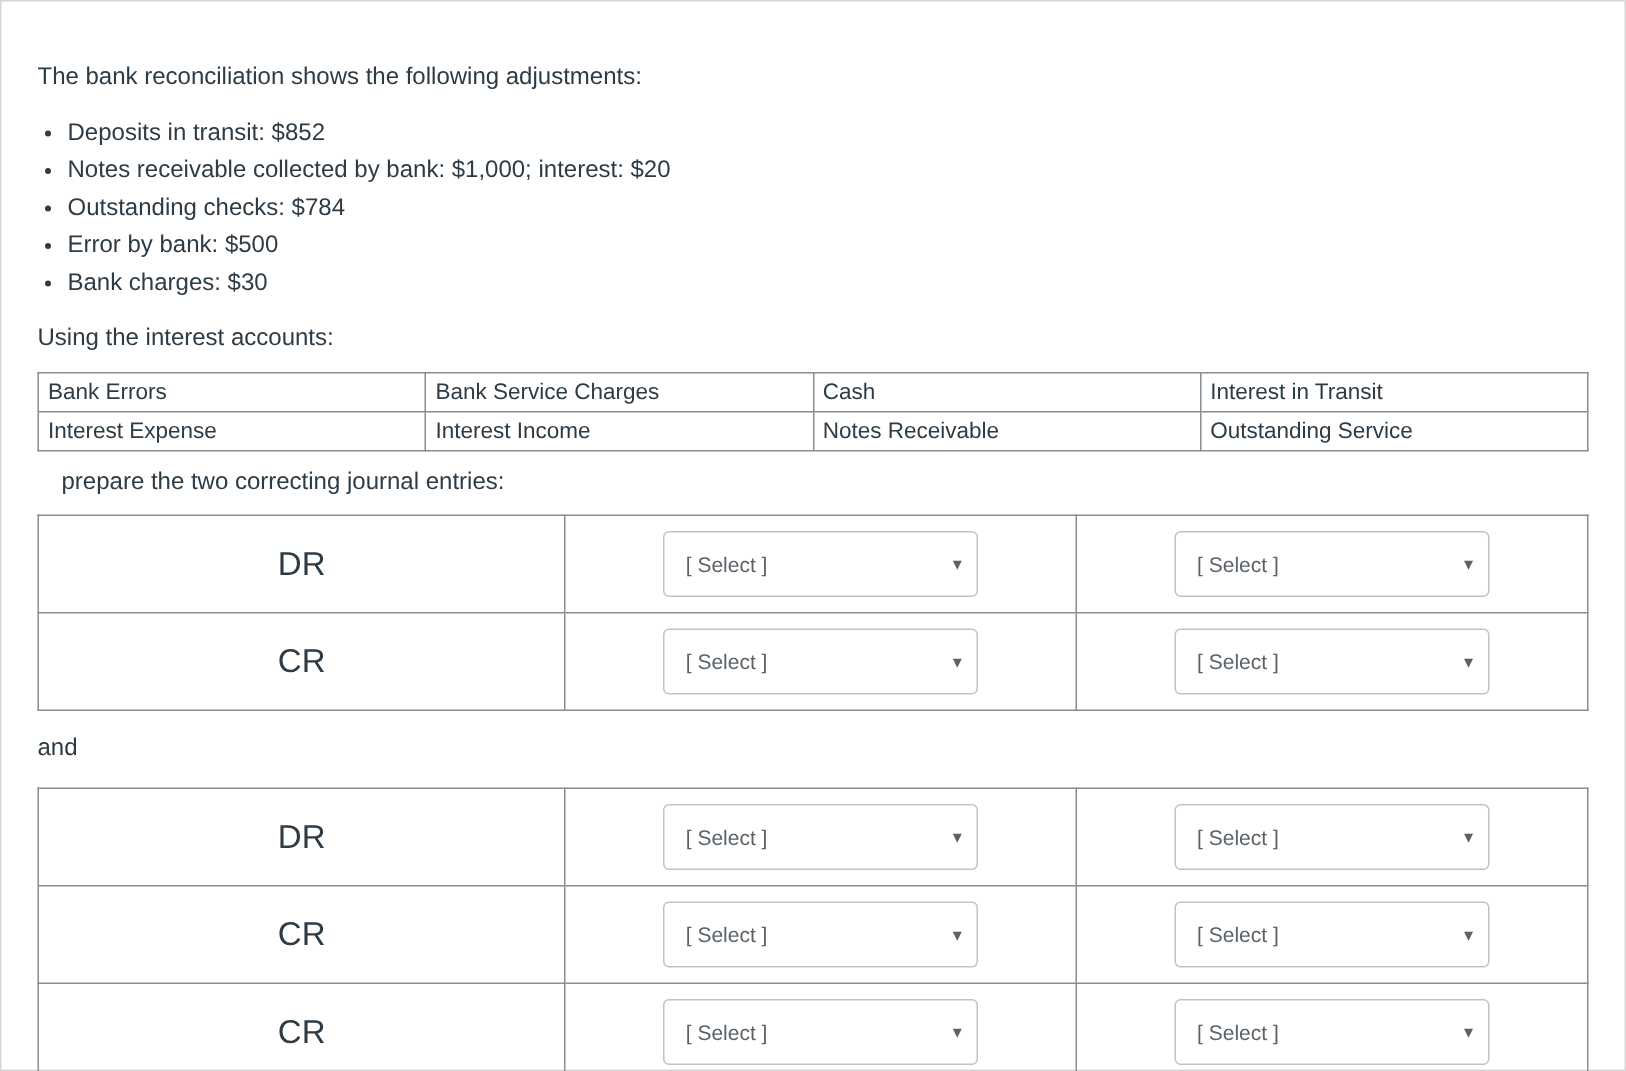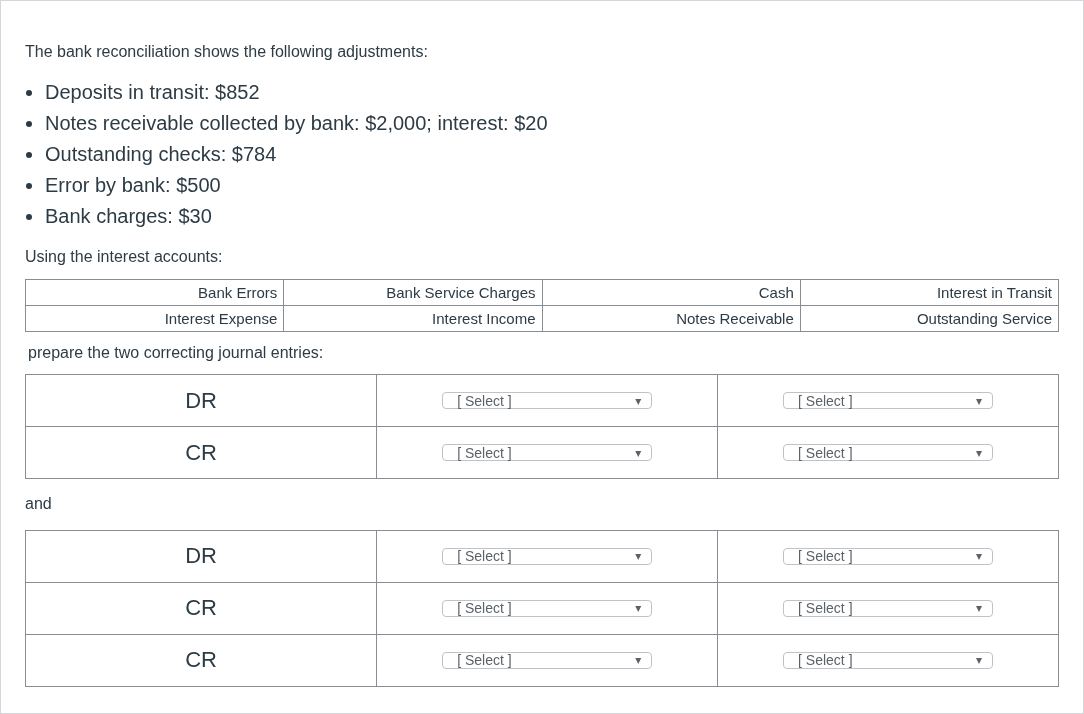--- a/index.html
+++ b/index.html
@@ -21,47 +21,47 @@
   .intro {
     font-size: 16px;
     line-height: 1.4;
     margin: 0 0 14px 0;
   }
   ul.bullets {
     margin: 0 0 14px 0;
     padding-left: 20px;
   }
   ul.bullets li {
-    font-size: 20px;
+    font-size: 16px;
     line-height: 1.55;
     margin: 0;
     list-style-type: disc;
   }
   .subline {
     font-size: 16px;
     line-height: 1.4;
     margin: 0 0 10px 0;
   }
   table.accounts {
     width: 100%;
     border-collapse: collapse;
     table-layout: fixed;
     margin-bottom: 10px;
   }
   table.accounts td {
     border: 1px solid #878d92;
-    text-align: right;
+    text-align: left;
     padding: 4px 6px;
     font-size: 15px;
     color: #2d3b45;
   }
   .prepline {
     font-size: 16px;
     line-height: 1.4;
-    margin: 8px 0 10px 3px;
+    margin: 8px 0 10px 16px;
   }
   table.journal {
     width: 100%;
     border-collapse: collapse;
     table-layout: fixed;
   }
   table.journal td {
     border: 1px solid #878d92;
     padding: 10px 8px;
     text-align: center;
@@ -70,21 +70,21 @@
   }
   .drcr {
     font-size: 22px;
     color: #2d3b45;
   }
   .sel {
     display: inline-flex;
     align-items: center;
     justify-content: space-between;
     width: 210px;
-    height: 17px;
+    height: 44px;
     border: 1px solid #bfc3c7;
     border-radius: 4px;
     padding: 0 10px 0 14px;
     font-size: 14px;
     color: #5b6268;
     background: #fff;
     cursor: pointer;
   }
   .sel .chev {
     font-size: 12px;
@@ -98,21 +98,21 @@
 </style>
 </head>
 <body>
 
 <div class="outer">
 
   <p class="intro">The bank reconciliation shows the following adjustments:</p>
 
   <ul class="bullets">
     <li>Deposits in transit: $852</li>
-    <li>Notes receivable collected by bank: $2,000; interest: $20</li>
+    <li>Notes receivable collected by bank: $1,000; interest: $20</li>
     <li>Outstanding checks: $784</li>
     <li>Error by bank: $500</li>
     <li>Bank charges: $30</li>
   </ul>
 
   <p class="subline">Using the interest accounts:</p>
 
   <table class="accounts">
     <tbody>
         <tr>

